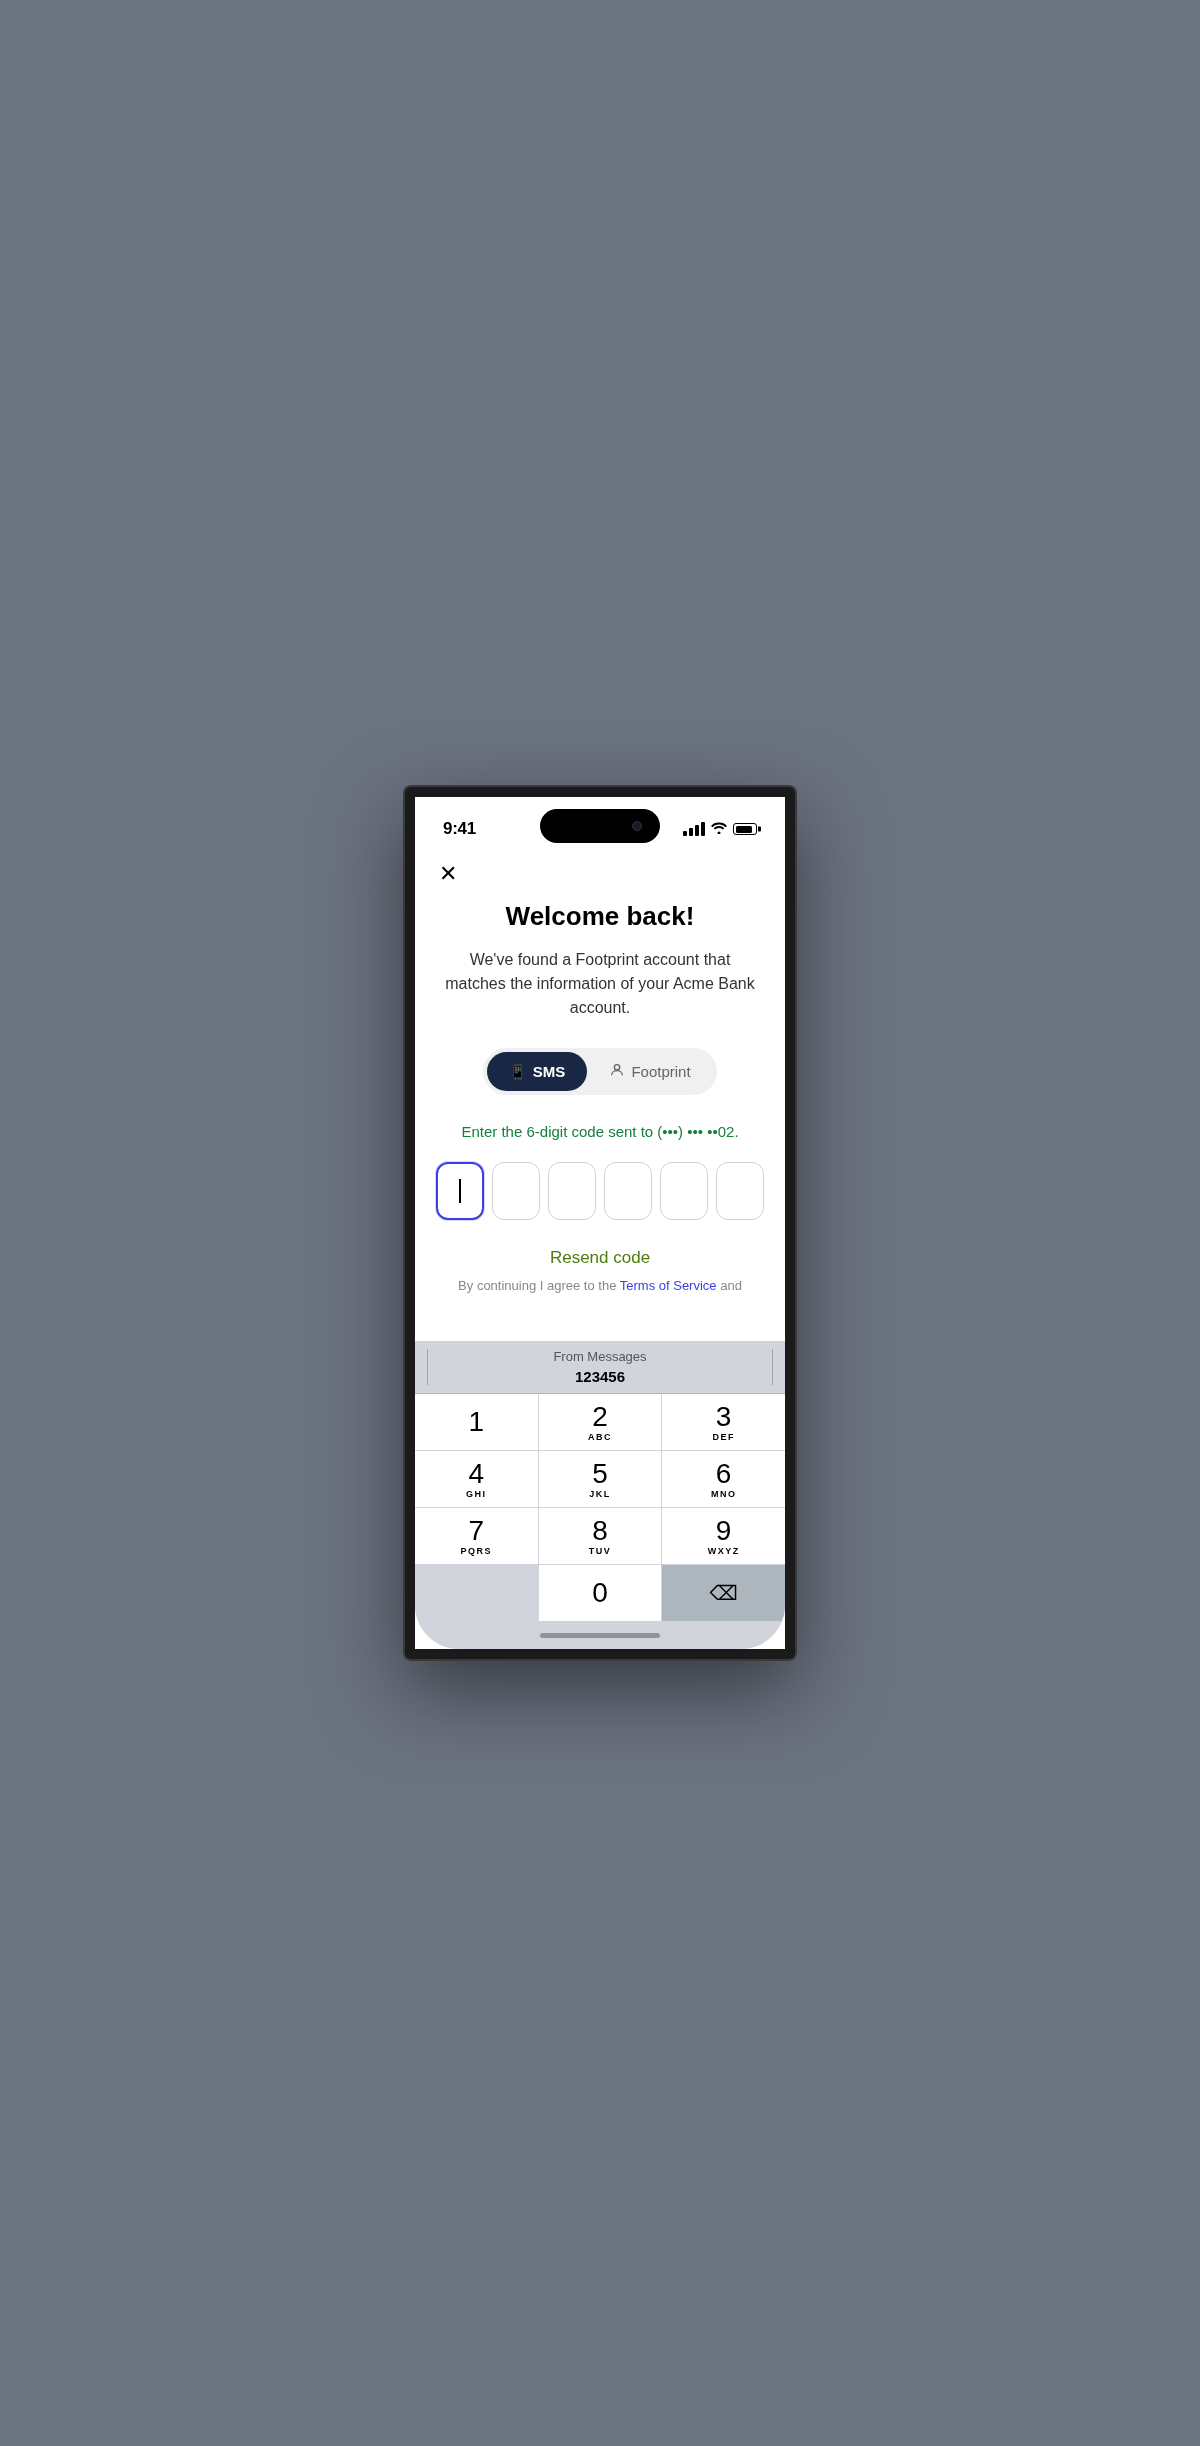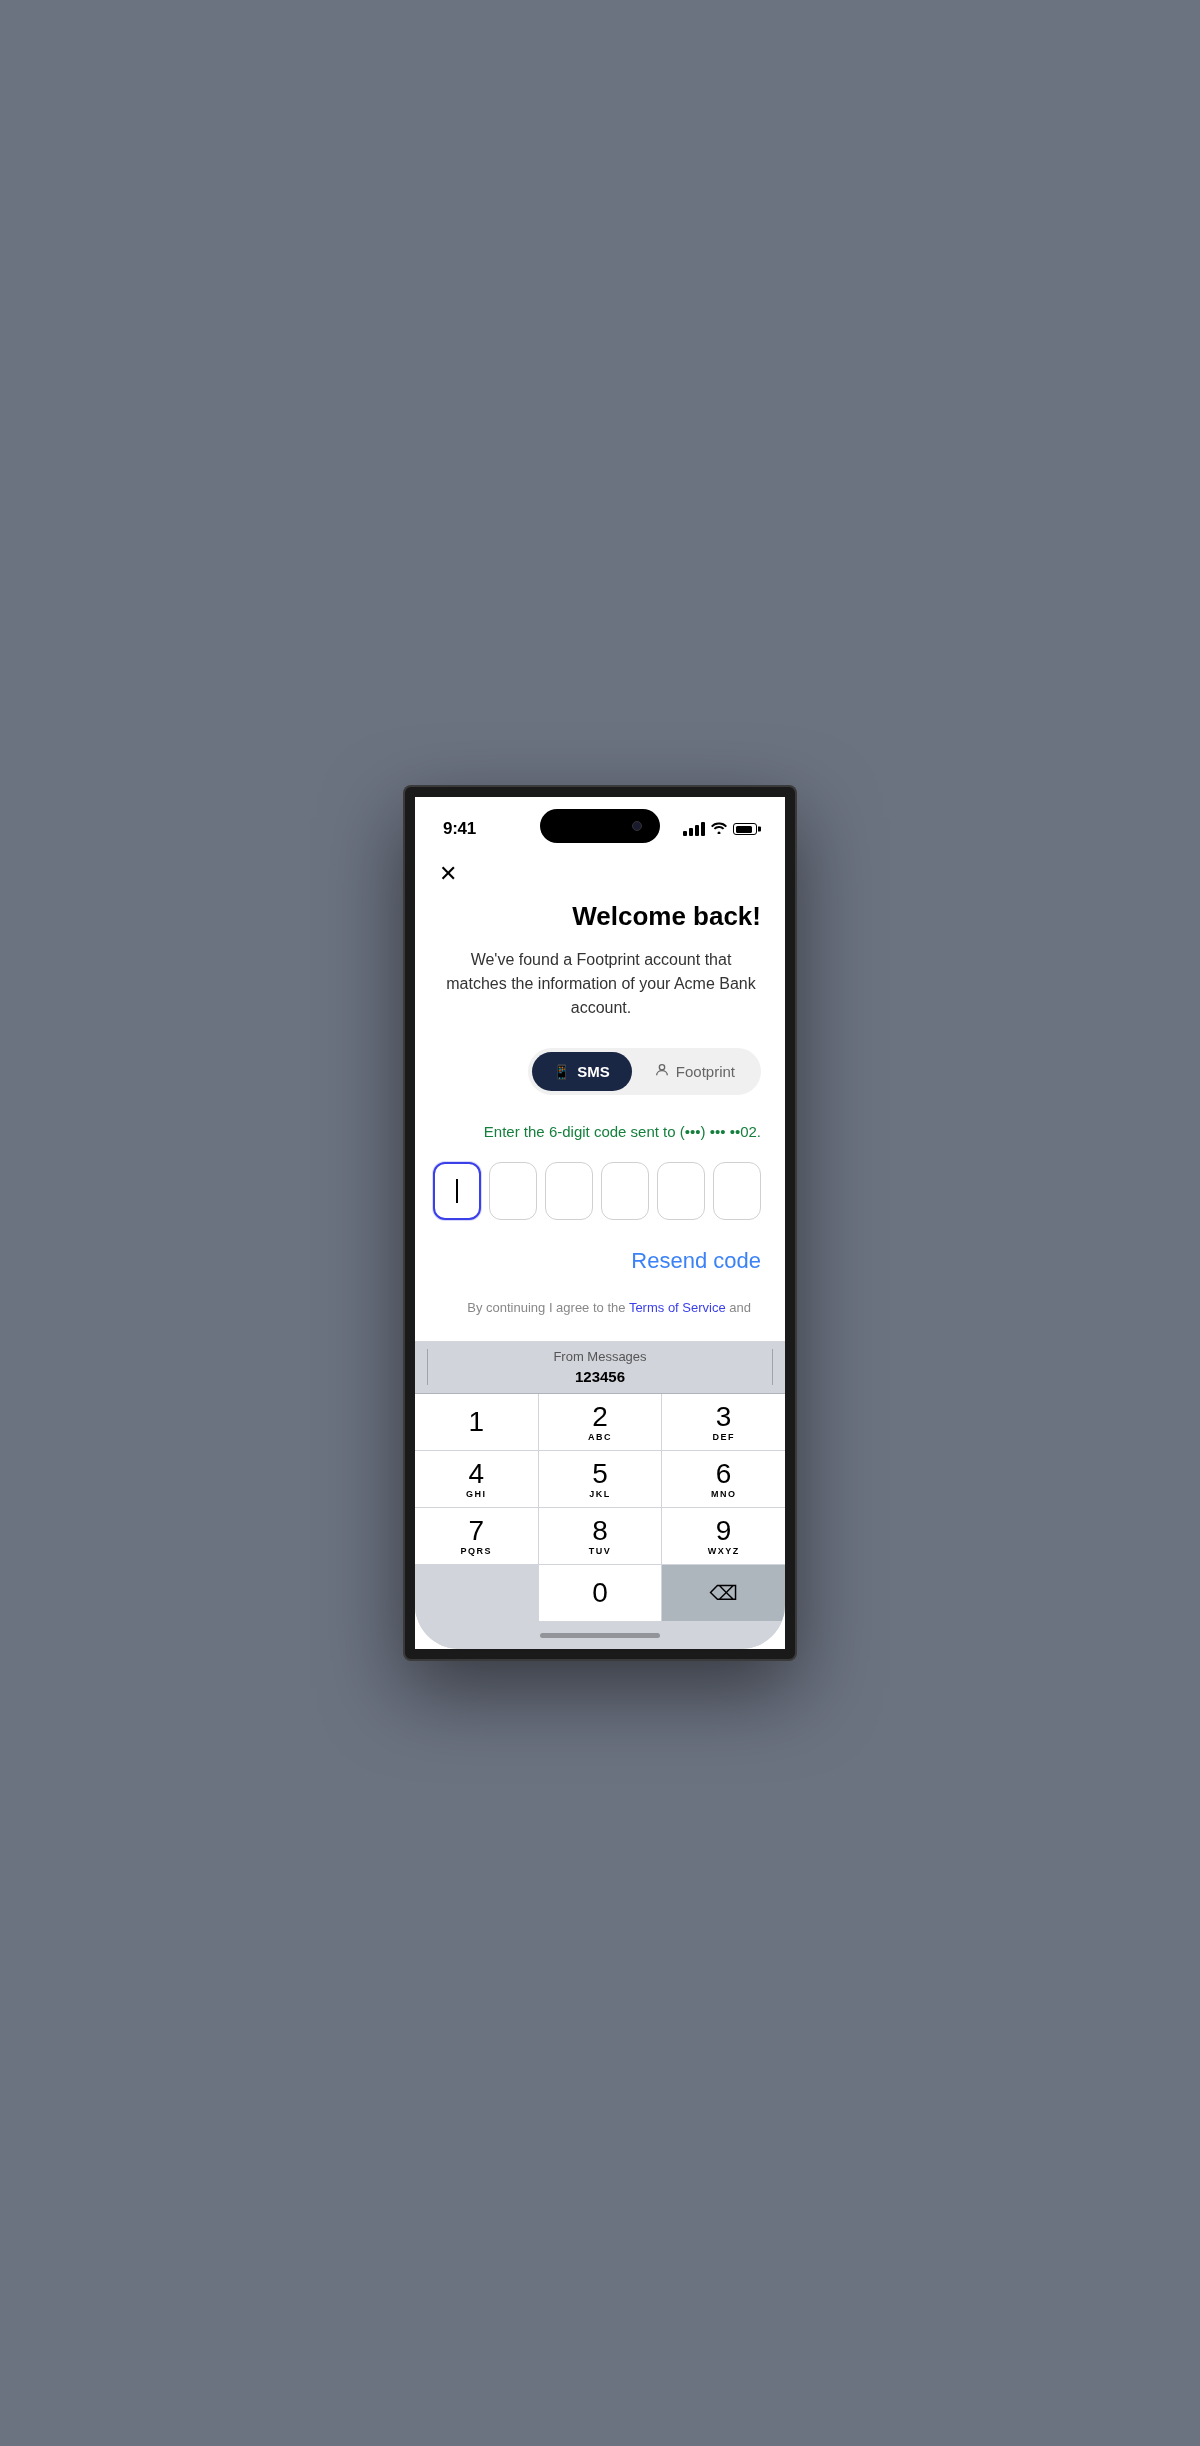--- a/index.html
+++ b/index.html
@@ -166,21 +166,21 @@
       color: #000;
       font-weight: 300;
       line-height: 1;
     }
 
     
     .main-content {
       flex: 1;
       display: flex;
       flex-direction: column;
-      align-items: flex-end;
+      align-items: center;
       padding: 8px 24px 0;
     }
 
     .welcome-title {
       font-size: 26px;
       font-weight: 700;
       color: #000;
       text-align: center;
       margin-bottom: 16px;
     }
@@ -279,26 +279,26 @@
       animation: blink 1s infinite;
     }
 
     @keyframes blink {
       0%, 50% { opacity: 1; }
       51%, 100% { opacity: 0; }
     }
 
     
     .resend-btn {
-      font-size: 22px;
+      font-size: 17px;
       font-weight: 500;
-      color: #3b82f6;
+      color: #4d7c0f;
       text-align: center;
       cursor: pointer;
-      margin-bottom: 24px;
+      margin-bottom: 8px;
     }
 
     
     .terms-text {
       font-size: 13px;
       color: #888;
       text-align: center;
       line-height: 1.5;
       padding: 0 10px;
     }

